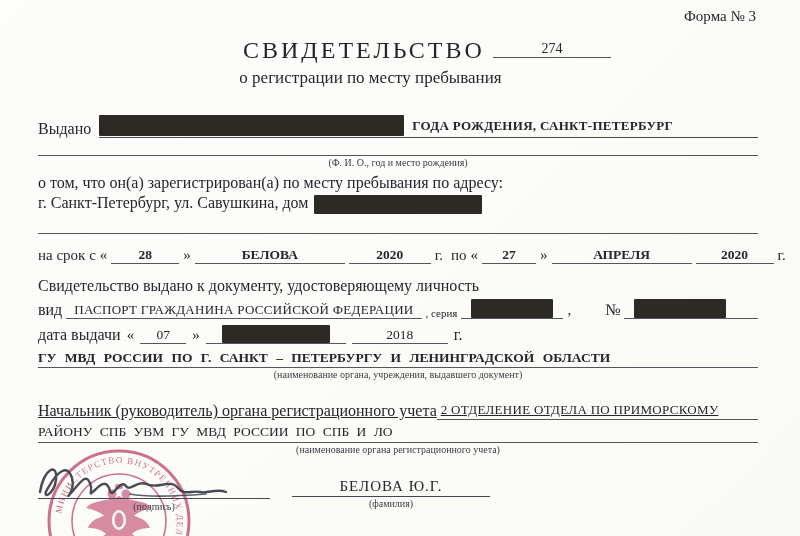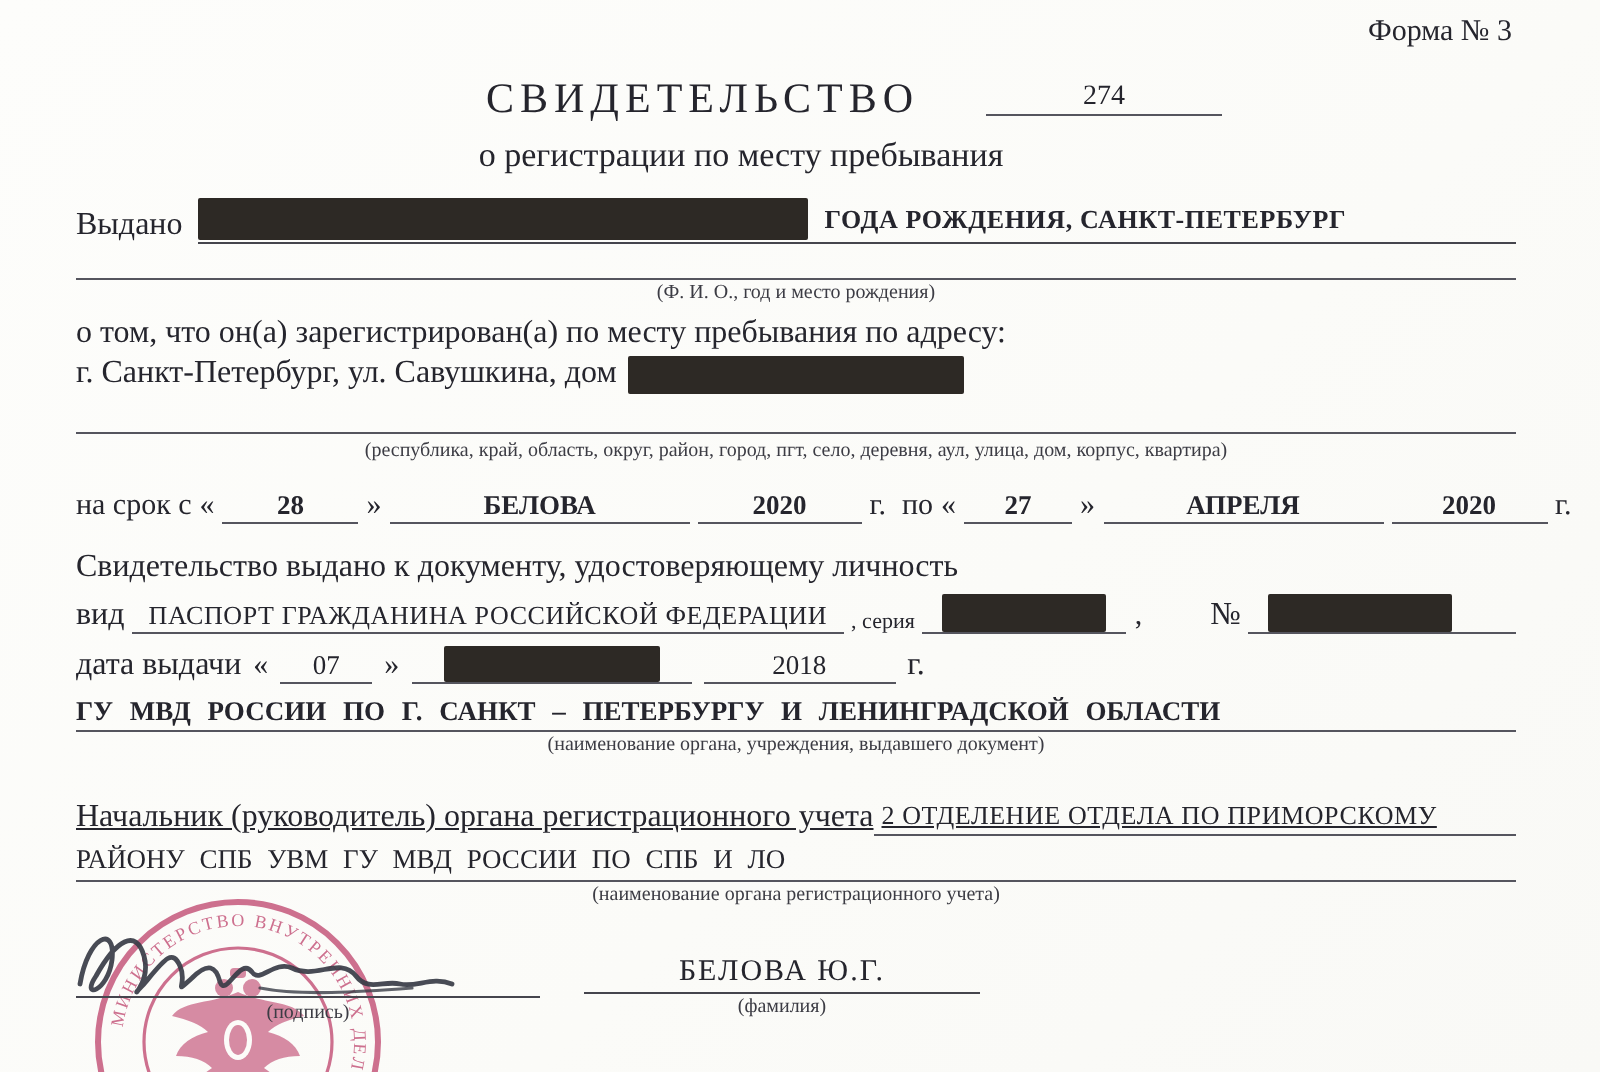--- a/index.html
+++ b/index.html
@@ -9,36 +9,36 @@
     background: linear-gradient(135deg, #fdfdfb 0%, #fbfbf8 60%, #f9f9f6 100%);
     color: #25252d;
     font-family: "Liberation Serif", "DejaVu Serif", serif;
     font-size: 15px;
   }
   .content { padding: 8px 42px 0 38px; }
   .form-label { text-align: right; font-size: 15px; padding-right: 2px; }
   .title-row { position: relative; height: 30px; margin-top: 12px; }
   .title {
     position: absolute; left: 205px; top: 0;
-    font-size: 21px; letter-spacing: 3px;
+    font-size: 24px; letter-spacing: 3px;
   }
   .cert-number {
     position: absolute; left: 455px; top: 4px; width: 118px;
     border-bottom: 1px solid #55555e; text-align: center; font-size: 14px;
   }
   .subtitle { text-align: center; font-size: 17px; margin-top: 1px; margin-left: -55px; }
 
   .row { display: flex; align-items: flex-end; }
   .blank { border-bottom: 1px solid #55555e; text-align: center; }
   .caps { font-size: 13px; letter-spacing: .3px; }
   .bold { font-weight: bold; }
   .caption { font-size: 10px; color: #3c3c44; text-align: center; line-height: 13px; }
   .redaction { background: #2d2925; border-radius: 1px; display: inline-block; vertical-align: middle; }
 
-  .issued-row { margin-top: 11px; justify-content: center; }
+  .issued-row { margin-top: 27px; justify-content: center; }
   .issued-label { padding-right: 8px; font-size: 16px; }
   .issued-fill { flex: 1; border-bottom: 1.5px solid #45454d; display: flex; align-items: center; gap: 8px; padding-bottom: 1px; }
   .fio-line { border-bottom: 1px solid #55555e; height: 17px; margin-top: 1px; }
 
   .statement { margin-top: 5px; font-size: 16px; }
   .address-line { border-bottom: 1px solid #55555e; padding-bottom: 19px; margin-top: 2px; font-size: 16px; }
   .addr-caption { margin-top: 2px; }
 
   .period-row { margin-top: 13px; font-size: 15px; gap: 4px; white-space: nowrap; }
   .period-row .blank { font-weight: bold; font-size: 13.5px; padding: 0 4px; }
@@ -87,21 +87,20 @@
     </div>
     <div class="fio-line"></div>
     <div class="caption">(Ф. И. О., год и место рождения)</div>
 
     <div class="statement">о том, что он(а) зарегистрирован(а) по месту пребывания по адресу:</div>
 
     <div class="address-line">
       <span>г. Санкт-Петербург, ул. Савушкина, дом</span>
       <span class="redaction" style="width:168px;height:19px;margin-left:2px;"></span>
     </div>
-    <div class="caption addr-caption">(республика, край, область, округ, район, город, пгт, село, деревня, аул, улица, дом, корпус, квартира)</div>
 
     <div class="row period-row">
       <span>на срок с</span>
       <span>«</span>
       <span class="blank w-day">28</span>
       <span>»</span>
       <span class="blank w-month">БЕЛОВА</span>
       <span class="blank w-year">2020</span>
       <span>г.</span>
       <span class="gap-mid"></span>

